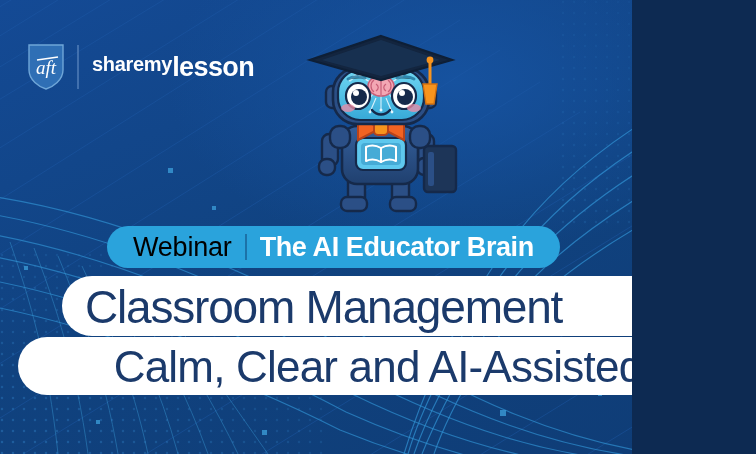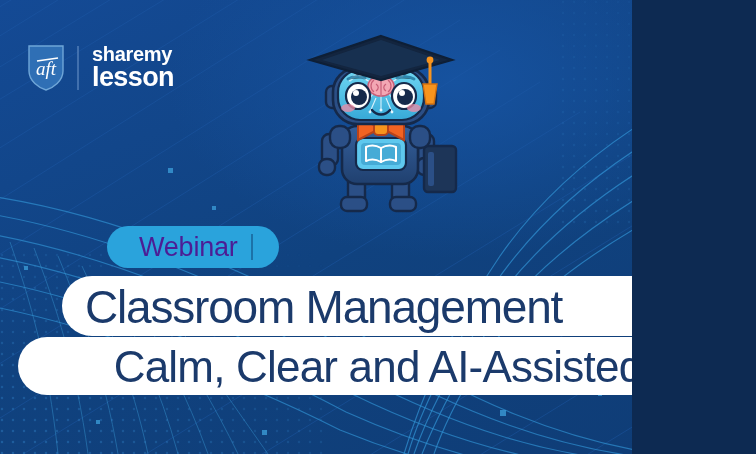--- a/index.html
+++ b/index.html
@@ -46,21 +46,21 @@
     position: relative;
   }
   .logo-divider {
     width: 2px;
     height: 44px;
     background: #4a78b4;
     opacity: .85;
   }
   .logo-text {
     display: flex;
-    flex-direction: column;
+    flex-direction: row;
     line-height: 1;
     color: #ffffff;
   }
   .logo-l1 {
     font-size: 20px;
     font-weight: bold;
     letter-spacing: -0.3px;
   }
   .logo-l2 {
     font-size: 27px;
@@ -86,25 +86,24 @@
     height: 42px;
     padding: 0 26px;
     border-radius: 21px;
     background: #2aa3dc;
     display: flex;
     align-items: center;
     gap: 13px;
     white-space: nowrap;
   }
   .webinar-label {
-    color: #4c1d95;
+    color: #000000;
     font-size: 27px;
     font-weight: normal;
     letter-spacing: -0.2px;
-    margin-left: 6px;
   }
   .pill-sep {
     width: 2px;
     height: 26px;
     background: #1c72a8;
   }
   .webinar-title {
     color: #ffffff;
     font-size: 27px;
     font-weight: bold;
@@ -394,20 +393,21 @@
         <circle cx="130" cy="26" r="3.4" fill="#f7941e"></circle>
         <path d="M130 28 L130 50" stroke="#f7941e" stroke-width="3" stroke-linecap="round"></path>
         <path d="M123 50 L137 50 L134 70 L126 70 Z" fill="#f7941e" stroke="#d3700f" stroke-width="1.4"></path>
       </g>
     </svg>
   </div>
 
   <div class="pill-webinar">
     <span class="webinar-label">Webinar</span>
     <span class="pill-sep"></span>
+    <span class="webinar-title">The AI Educator Brain</span>
   </div>
 
   <div class="pill-headline"></div>
   <div class="headline-text">Classroom Management</div>
 
   <div class="pill-subtitle"></div>
   <div class="subtitle-text">Calm, Clear and AI-Assisted</div>
 
 </div>
 

